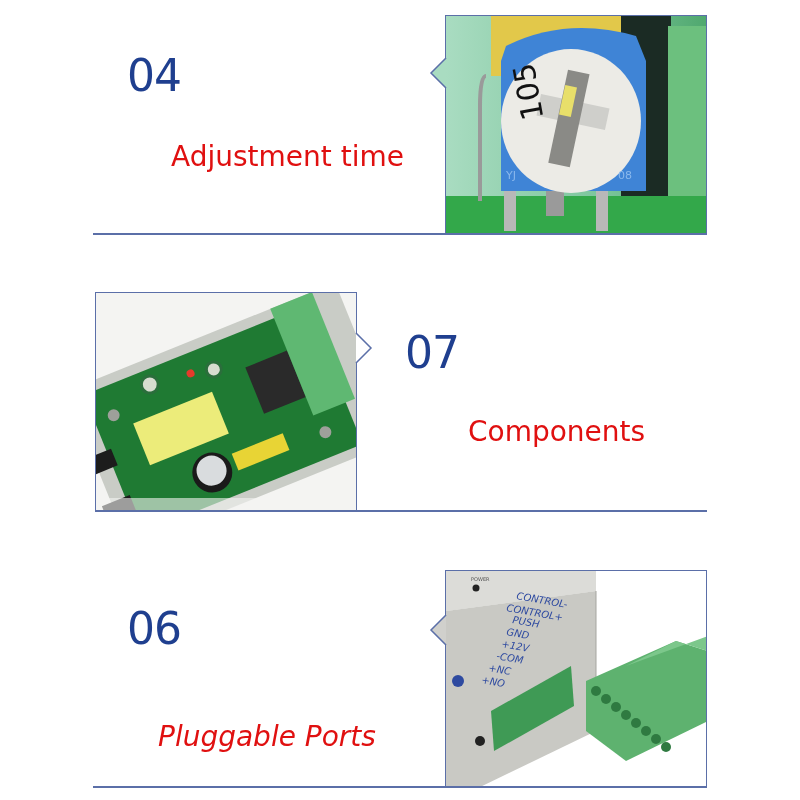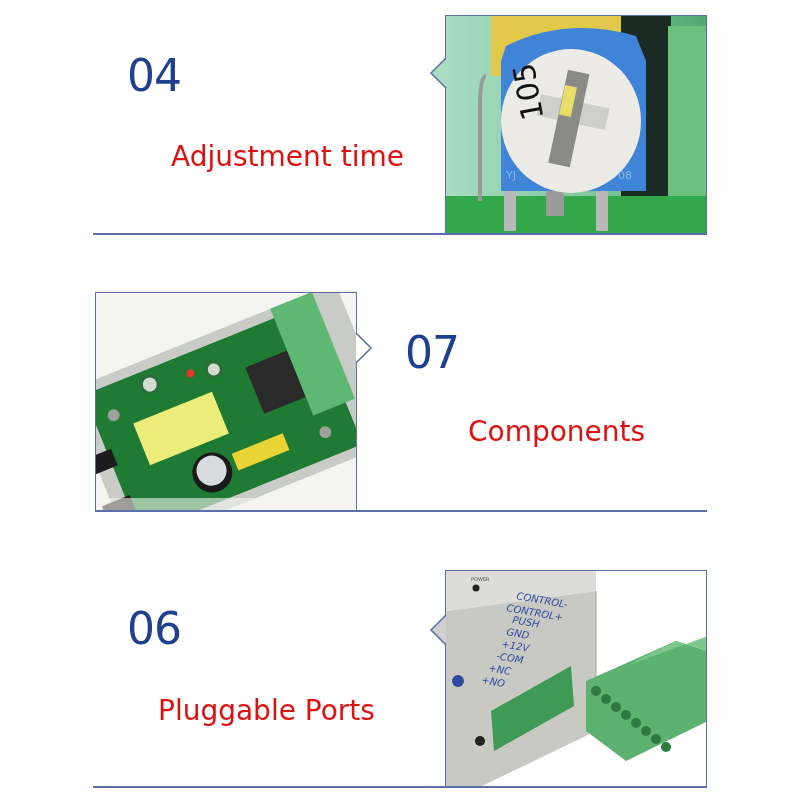--- a/index.html
+++ b/index.html
@@ -86,21 +86,21 @@
   </svg>
 
   <div class="abs num" style="left:405px;top:331px;">07</div>
   <div class="abs label" style="left:468px;top:418px;">Components</div>
 
   <div class="abs rule" style="left:95px;top:510px;width:612px;"></div>
 </div>
 
 <div>
   <div class="abs num" style="left:127px;top:607px;text-align:right;">06</div>
-  <div class="abs label" style="left:158px;top:697px;">Pluggable Ports</div>
+  <div class="abs label" style="left:158px;top:723px;font-style:italic;">Pluggable Ports</div>
 
   <div class="abs frame" style="left:445px;top:570px;width:262px;height:218px;background:#ffffff;">
     <svg width="262" height="218" viewBox="0 0 262 218">
       <rect width="262" height="218" fill="#ffffff"></rect>
 
       <path d="M0 0 L150 0 L150 20 L0 40 Z" fill="#d6d6d2"></path>
 
       <path d="M0 40 L150 20 L150 160 L30 218 L0 218 Z" fill="#c9c9c4"></path>
       <path d="M0 0 L150 0 L150 20 L0 40 Z" fill="#dcdcd8"></path>
       <path d="M150 20 L150 160" stroke="#a5a5a0" stroke-width="1"></path>

